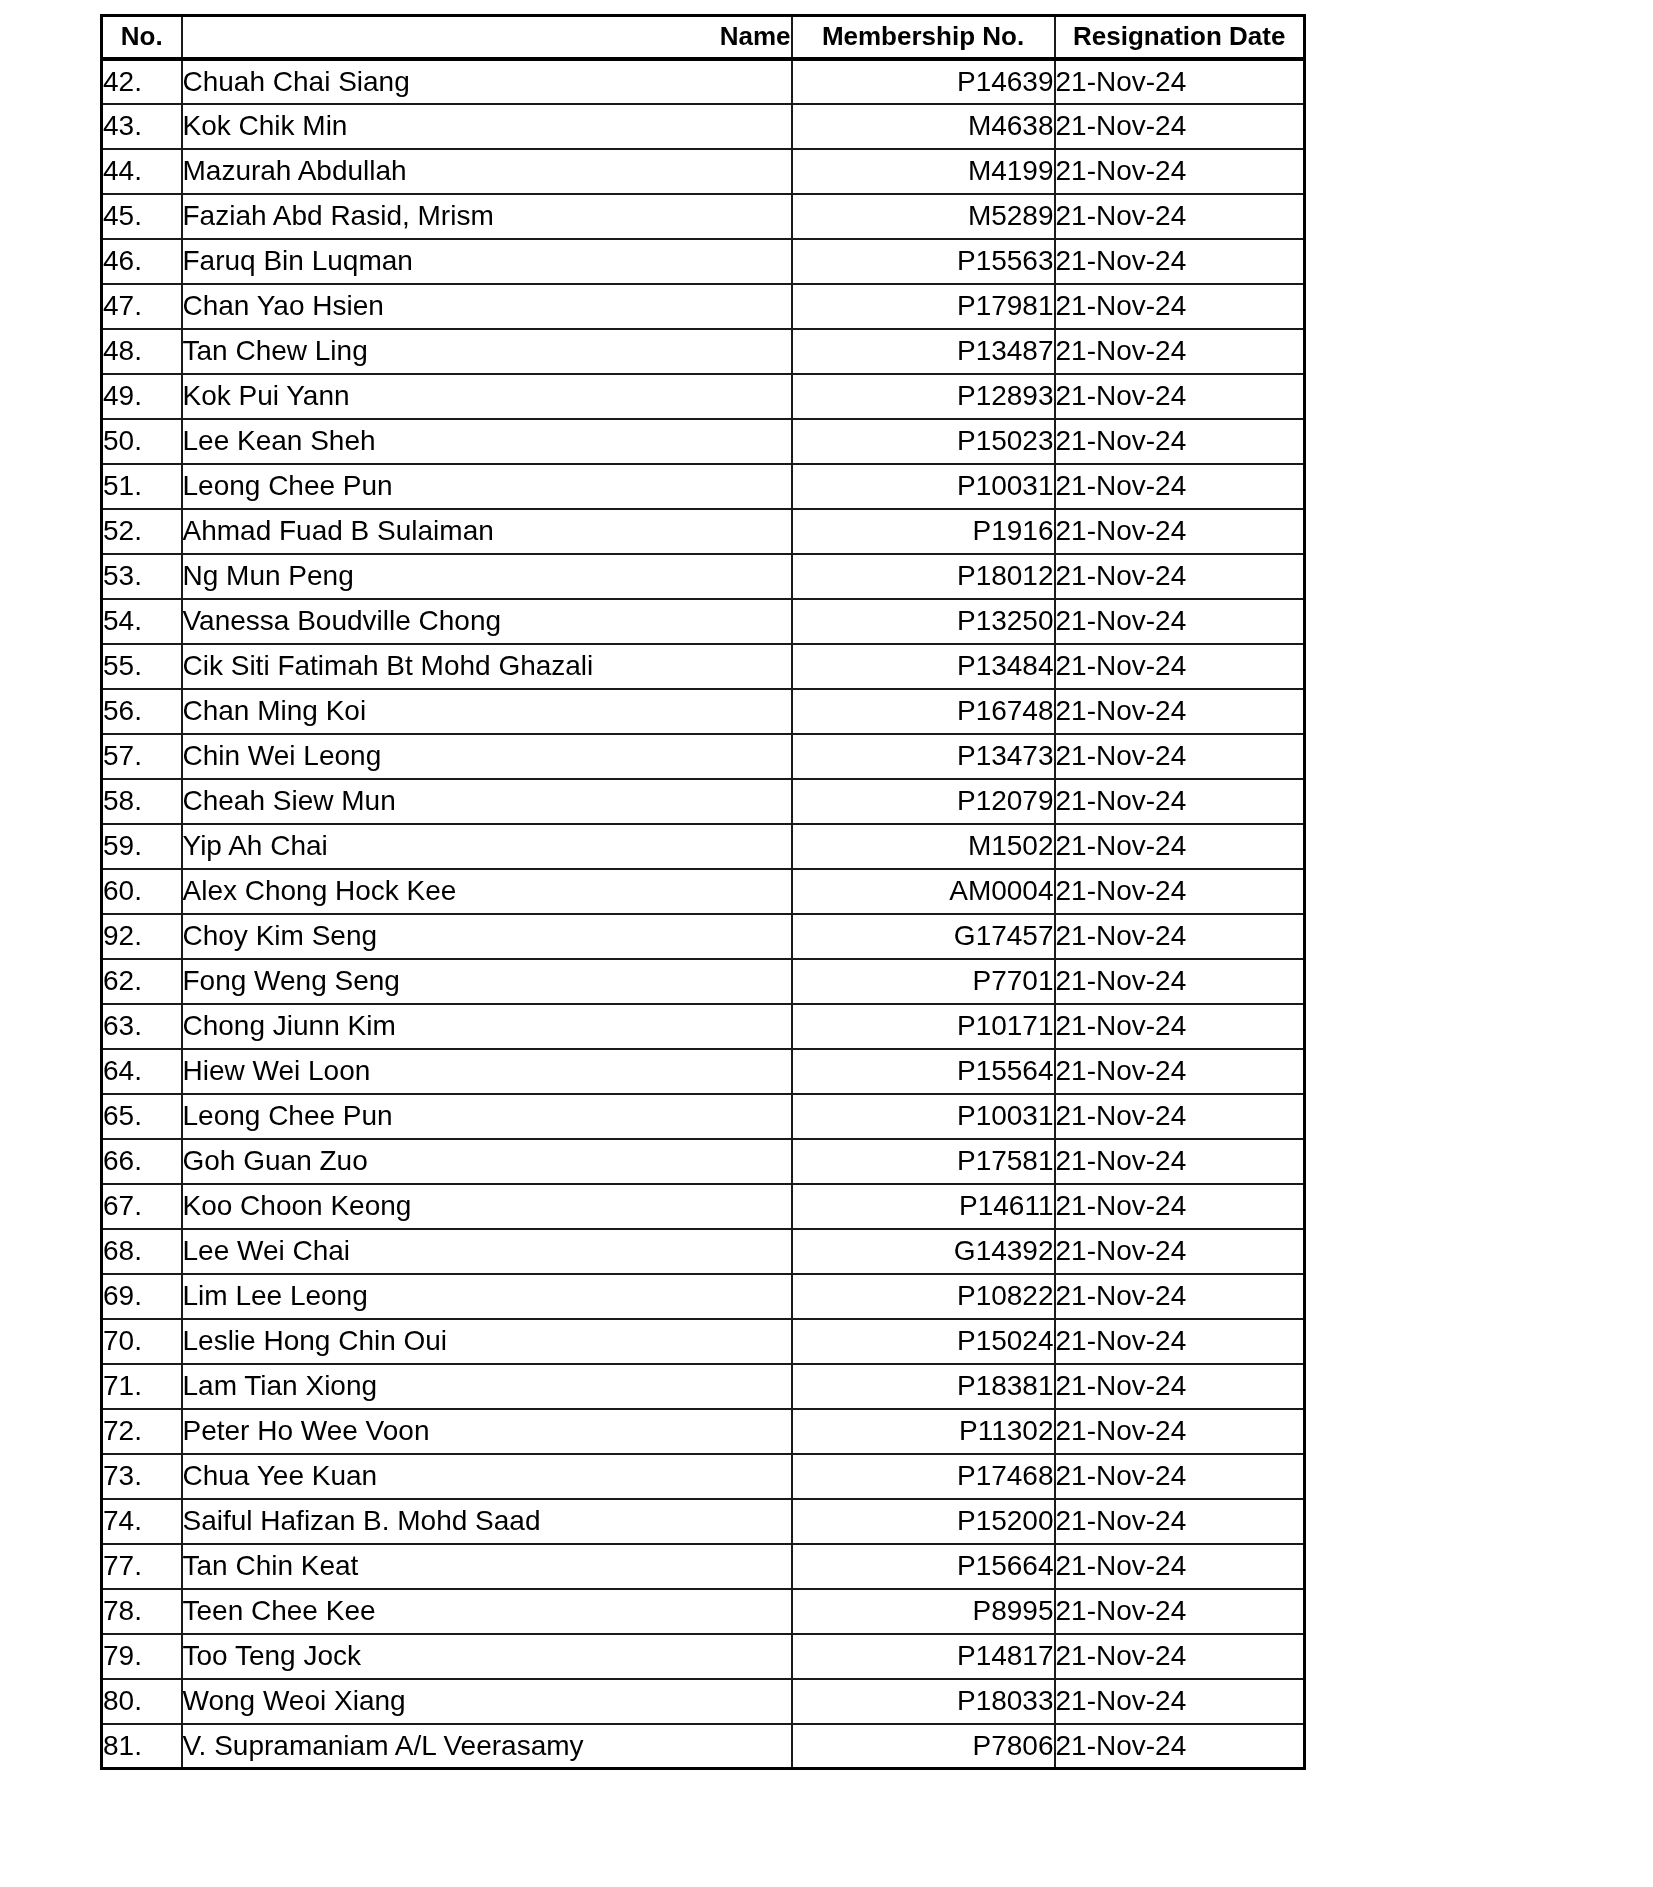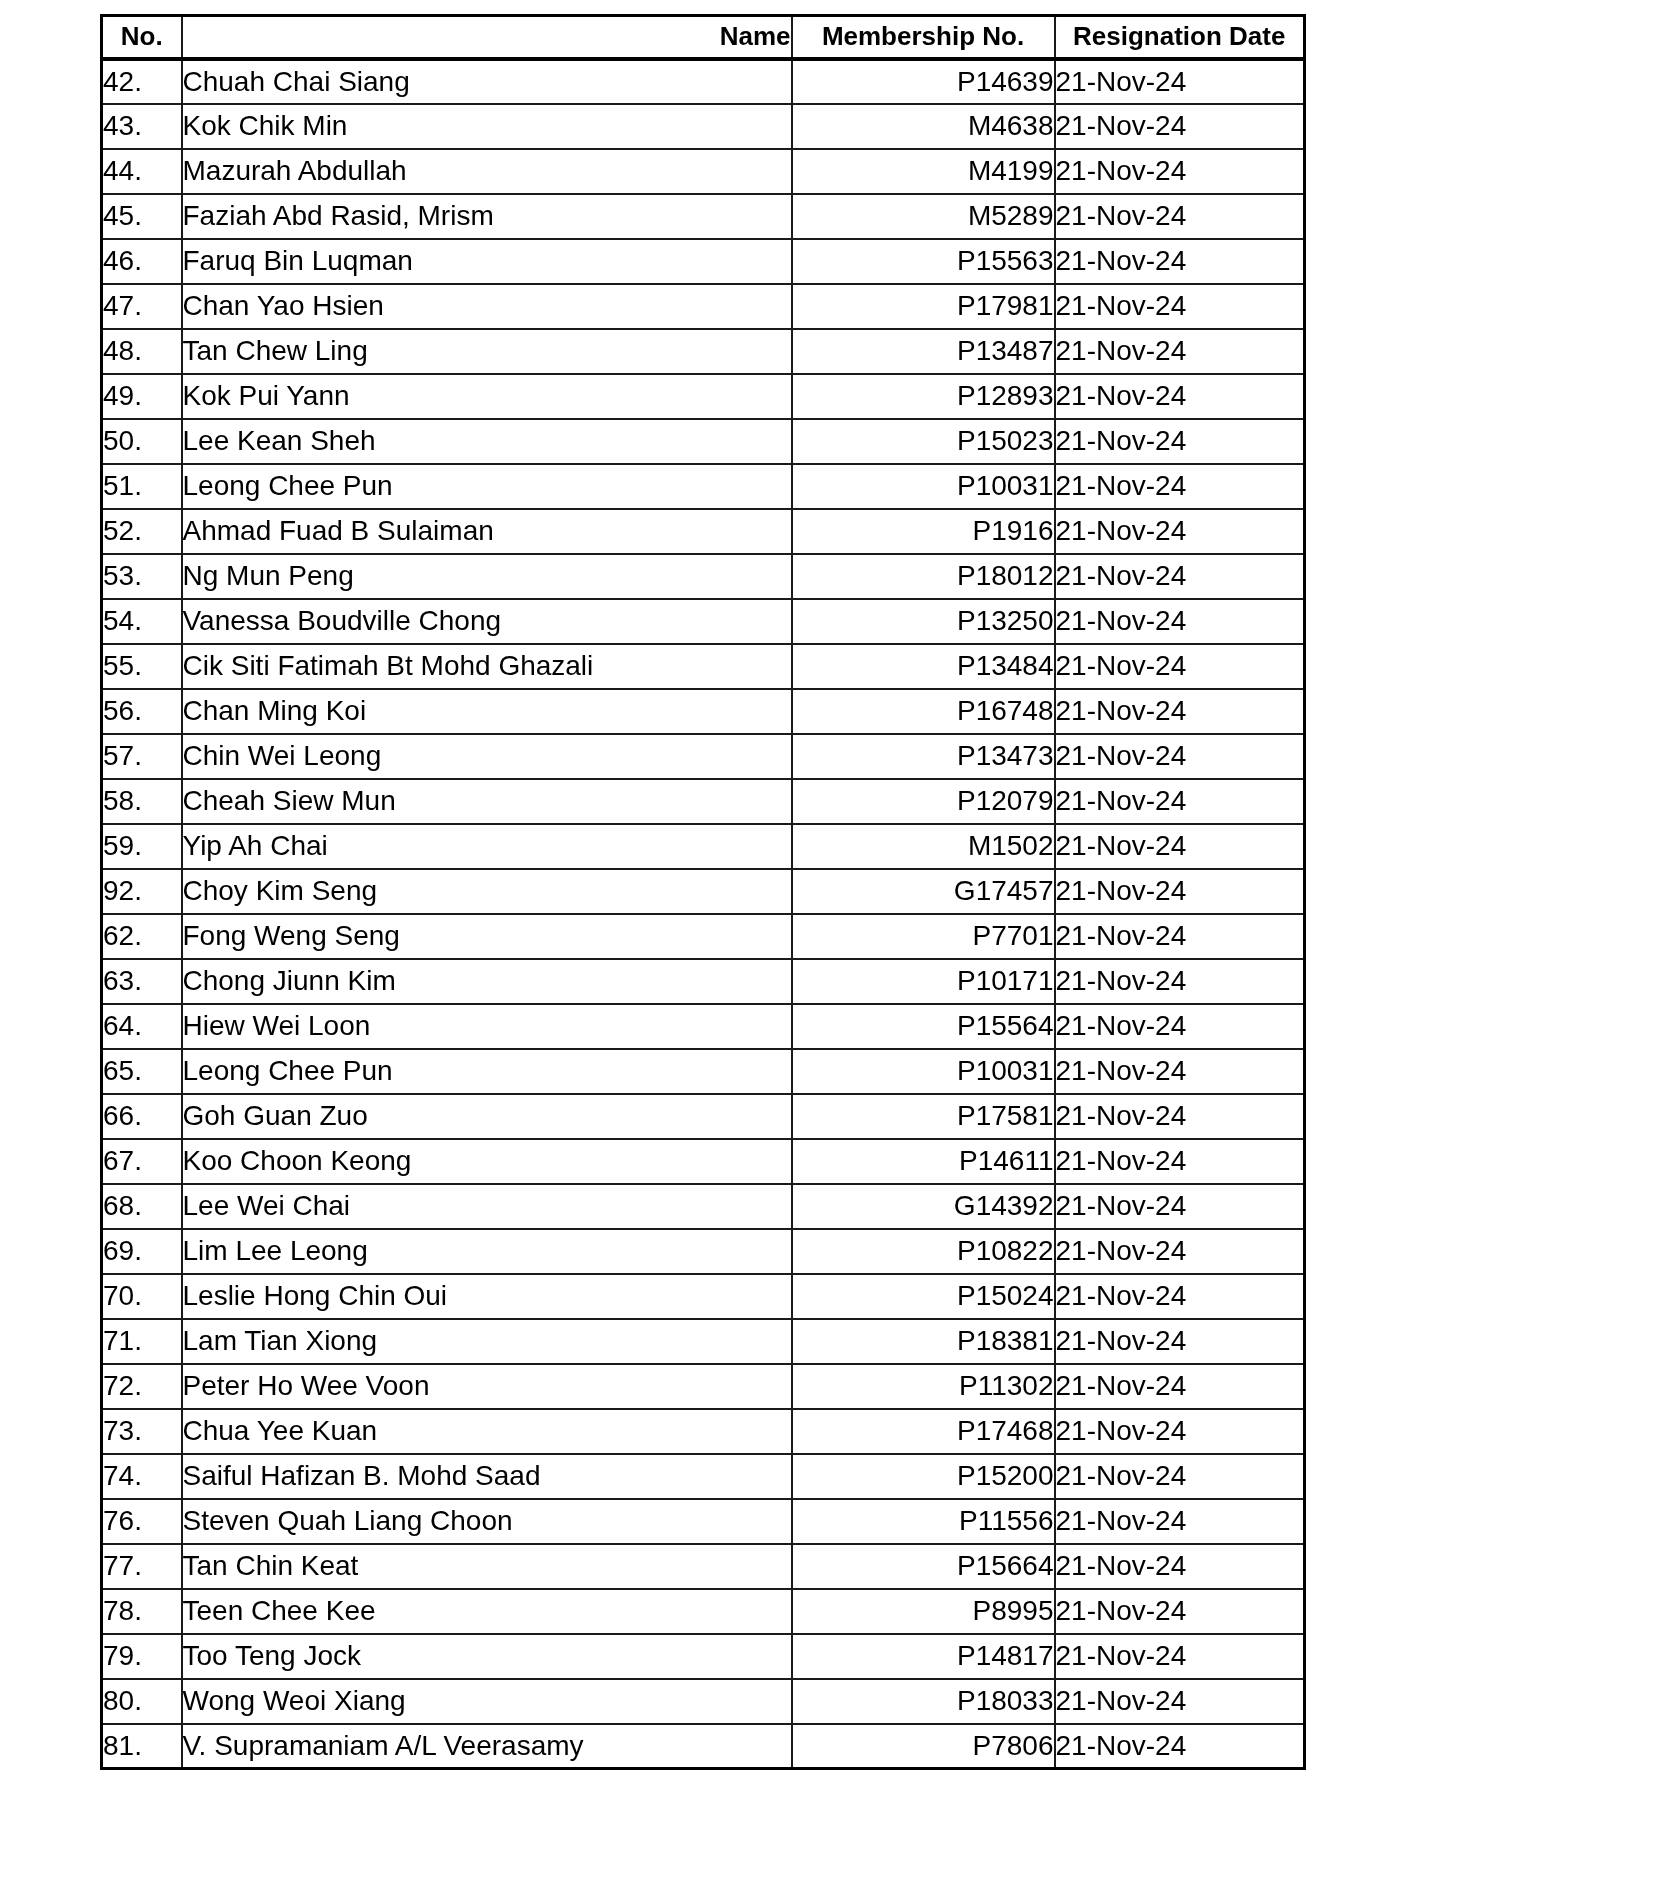--- a/index.html
+++ b/index.html
@@ -187,20 +187,26 @@
           <td class="c-member">P12079</td>
           <td class="c-date">21-Nov-24</td>
         </tr>
         <tr>
           <td class="c-no">59.</td>
           <td class="c-name">Yip Ah Chai</td>
           <td class="c-member">M1502</td>
           <td class="c-date">21-Nov-24</td>
         </tr>
         <tr>
+          <td class="c-no">60.</td>
+          <td class="c-name">Alex Chong Hock Kee</td>
+          <td class="c-member">AM0004</td>
+          <td class="c-date">21-Nov-24</td>
+        </tr>
+        <tr>
           <td class="c-no">92.</td>
           <td class="c-name">Choy Kim Seng</td>
           <td class="c-member">G17457</td>
           <td class="c-date">21-Nov-24</td>
         </tr>
         <tr>
           <td class="c-no">62.</td>
           <td class="c-name">Fong Weng Seng</td>
           <td class="c-member">P7701</td>
           <td class="c-date">21-Nov-24</td>
@@ -271,26 +277,20 @@
           <td class="c-member">P17468</td>
           <td class="c-date">21-Nov-24</td>
         </tr>
         <tr>
           <td class="c-no">74.</td>
           <td class="c-name">Saiful Hafizan B. Mohd Saad</td>
           <td class="c-member">P15200</td>
           <td class="c-date">21-Nov-24</td>
         </tr>
         <tr>
-          <td class="c-no">76.</td>
-          <td class="c-name">Steven Quah Liang Choon</td>
-          <td class="c-member">P11556</td>
-          <td class="c-date">21-Nov-24</td>
-        </tr>
-        <tr>
           <td class="c-no">77.</td>
           <td class="c-name">Tan Chin Keat</td>
           <td class="c-member">P15664</td>
           <td class="c-date">21-Nov-24</td>
         </tr>
         <tr>
           <td class="c-no">78.</td>
           <td class="c-name">Teen Chee Kee</td>
           <td class="c-member">P8995</td>
           <td class="c-date">21-Nov-24</td>

